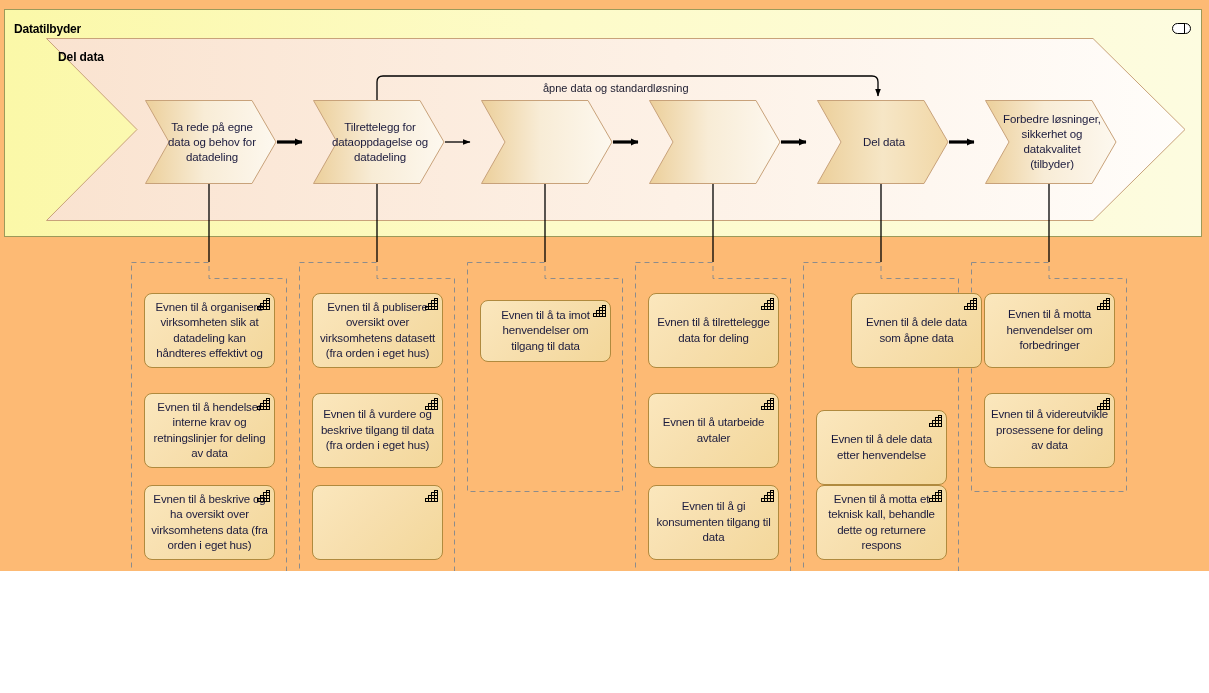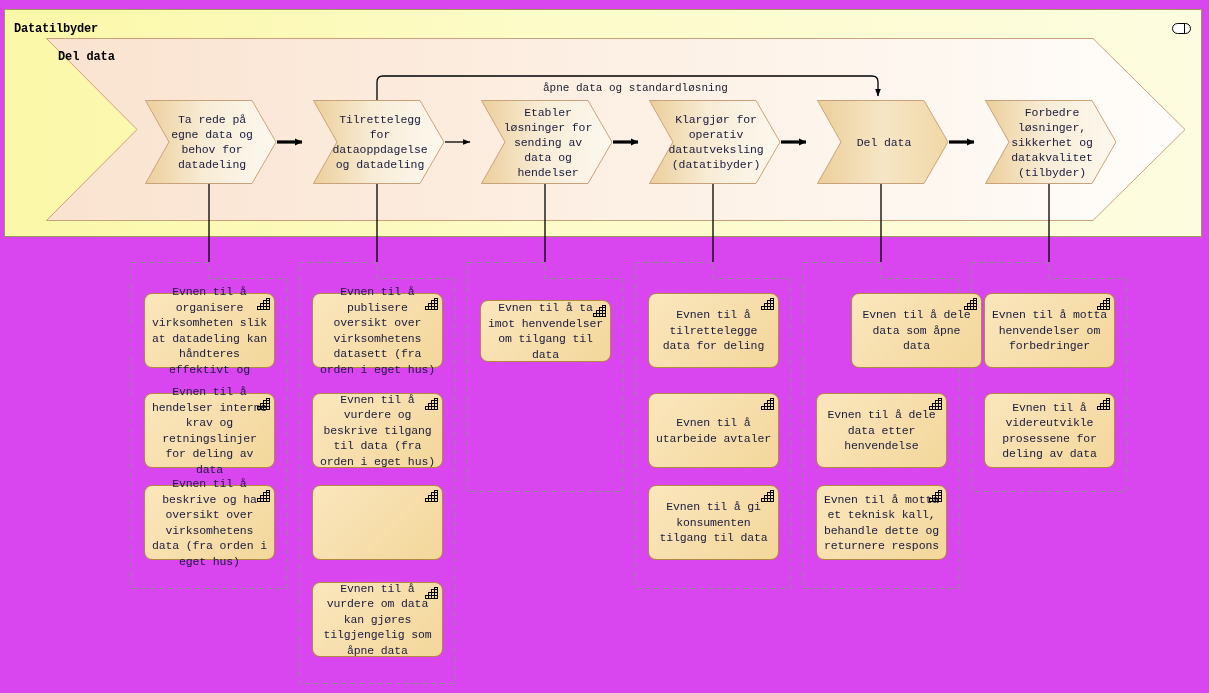--- a/index.html
+++ b/index.html
@@ -7,24 +7,23 @@
     padding: 0;
     background: #ffffff;
   }
   body {
     font-family: "Liberation Sans", sans-serif;
     -webkit-font-smoothing: antialiased;
   }
   #canvas {
     position: relative;
     width: 1209px;
-    height: 693px;
-    background: #d946ef;
+    height: 571px;
+    background: #fdba74;
     overflow: hidden;
-    font-family: Liberation Mono, monospace;
   }
 
   
   .actor-box {
     position: absolute;
     left: 4px;
     top: 9px;
     width: 1198px;
     height: 228px;
     background: linear-gradient(to right, #fbf8a8 0%, #fdfbc8 45%, #fdfce0 100%);
@@ -230,35 +229,33 @@
     <svg width="132" height="84" viewBox="0 0 132 84">
       <defs>
         <linearGradient id="pg3" x1="0" y1="0" x2="1" y2="0">
           <stop offset="0" stop-color="#eccf9a"></stop>
             <stop offset="0.45" stop-color="#f8ecd6"></stop>
             <stop offset="1" stop-color="#fdf8ef"></stop>
         </linearGradient>
       </defs>
       <path d="M0.5,0.5 L107,0.5 L131,42 L107,83.5 L0.5,83.5 L24,42 Z" fill="url(#pg3)" stroke="#c8a27a" stroke-width="1"></path>
     </svg>
-    <div class="label">Etabler løsninger for sending av data og hendelser</div>
   </div>
 
   <div class="proc" style="left:649px; top:100px;">
     <svg width="132" height="84" viewBox="0 0 132 84">
       <defs>
         <linearGradient id="pg4" x1="0" y1="0" x2="1" y2="0">
           <stop offset="0" stop-color="#eccf9a"></stop>
             <stop offset="0.45" stop-color="#f8ecd6"></stop>
             <stop offset="1" stop-color="#fdf8ef"></stop>
         </linearGradient>
       </defs>
       <path d="M0.5,0.5 L107,0.5 L131,42 L107,83.5 L0.5,83.5 L24,42 Z" fill="url(#pg4)" stroke="#c8a27a" stroke-width="1"></path>
     </svg>
-    <div class="label">Klargjør for operativ datautveksling (datatibyder)</div>
   </div>
 
   <div class="proc" style="left:817px; top:100px;">
     <svg width="132" height="84" viewBox="0 0 132 84">
       <defs>
         <linearGradient id="pg5" x1="0" y1="0" x2="1" y2="0">
           <stop offset="0" stop-color="#eccf9a"></stop>
             <stop offset="0.5" stop-color="#f6e6c6"></stop>
             <stop offset="1" stop-color="#f1d7a6"></stop>
         </linearGradient>
@@ -513,21 +510,21 @@
           <rect x="9.5" y="8.5" width="3" height="3"></rect>
         <rect x="3.5" y="5.5" width="3" height="3"></rect>
           <rect x="6.5" y="5.5" width="3" height="3"></rect>
           <rect x="9.5" y="5.5" width="3" height="3"></rect>
         <rect x="6.5" y="2.5" width="3" height="3"></rect>
           <rect x="9.5" y="2.5" width="3" height="3"></rect>
         <rect x="9.5" y="0.5" width="3" height="2"></rect>
       </g>
     </svg>
   </div>
-  <div class="cap" style="left:816px; top:393px; width:131px; height:75px;">
+  <div class="cap" style="left:816px; top:410px; width:131px; height:75px;">
     <div class="cap-text">Evnen til å dele data etter henvendelse</div>
     <svg class="cap-icon" viewBox="0 0 13 12">
       <g fill="none" stroke="#000" stroke-width="1">
         <rect x="0.5" y="8.5" width="3" height="3"></rect>
           <rect x="3.5" y="8.5" width="3" height="3"></rect>
           <rect x="6.5" y="8.5" width="3" height="3"></rect>
           <rect x="9.5" y="8.5" width="3" height="3"></rect>
         <rect x="3.5" y="5.5" width="3" height="3"></rect>
           <rect x="6.5" y="5.5" width="3" height="3"></rect>
           <rect x="9.5" y="5.5" width="3" height="3"></rect>

